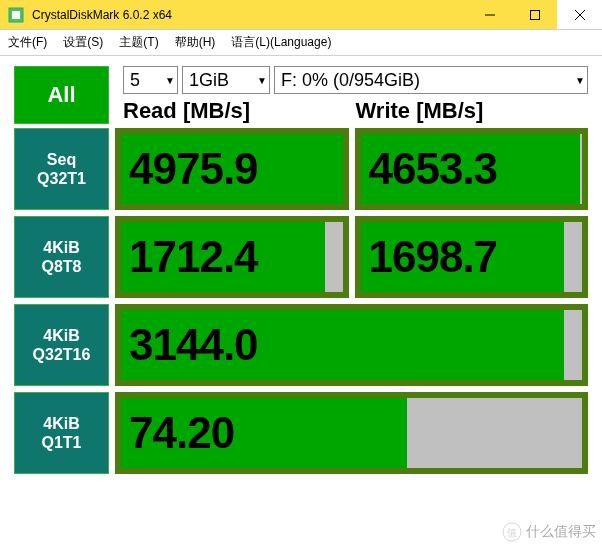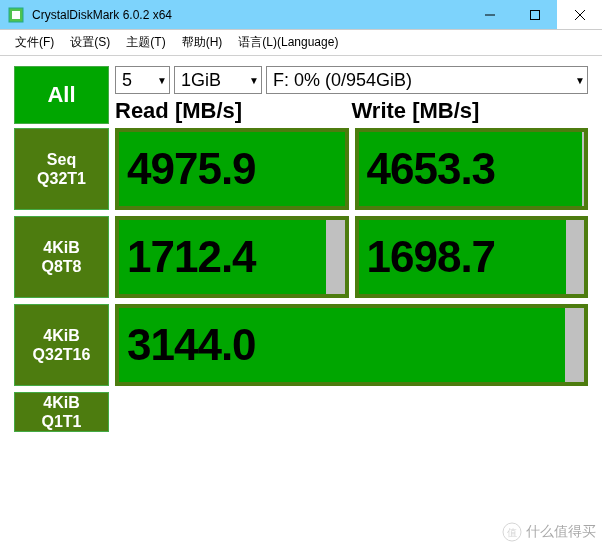--- a/index.html
+++ b/index.html
@@ -1,47 +1,47 @@
 <!DOCTYPE html>
 <html><head>
 <meta charset="utf-8">
 <style>
   * { box-sizing: border-box; margin: 0; padding: 0; }
   body { font-family: "Microsoft YaHei", Arial, sans-serif; background: #fff; width: 602px; }
   
-  .titlebar { background: #7dd3fc; height: 30px; display: flex; align-items: center; border-bottom: 1px solid #ccc; }
+  .titlebar { background: #fde047; height: 30px; display: flex; align-items: center; border-bottom: 1px solid #ccc; }
   .titlebar .icon { width: 16px; height: 16px; margin: 0 8px; }
   .titlebar .icon svg { display: block; }
   .titlebar .title { flex: 1; font-size: 12px; color: #000; }
   .titlebar .winbtn { width: 45px; height: 29px; display: flex; align-items: center; justify-content: center; }
   .winbtn svg { display: block; }
   .winbtn.close { background: #fff; }
   
-  .menubar { background: #fff; height: 26px; display: flex; align-items: center; padding-left: 9px; gap: 4px; border-bottom: 1px solid #d0d0d0; font-size: 12px; }
+  .menubar { background: #fff; height: 26px; display: flex; align-items: center; padding-left: 2px; gap: 4px; border-bottom: 1px solid #d0d0d0; font-size: 12px; }
   .menubar .mitem { padding: 2px 6px; cursor: pointer; }
   
   .content { padding: 10px 14px 14px 14px; }
   
-  .top-row { display: flex; align-items: stretch; gap: 6px; margin-bottom: 4px; }
+  .top-row { display: flex; align-items: stretch; gap: 14px; margin-bottom: 4px; }
   .all-btn { width: 95px; height: 58px; background: #00a600; color: #fff; display: flex; align-items: center; justify-content: center; font-size: 22px; font-weight: bold; border: 1px solid #4a4; cursor: pointer; }
   
   .selects-and-headers { flex: 1; display: flex; flex-direction: column; }
   .selects { display: flex; gap: 4px; margin-bottom: 4px; }
   .sel { border: 1px solid #888; font-size: 18px; height: 28px; background: #fff; display: flex; align-items: center; justify-content: space-between; padding: 0 2px 0 6px; }
   .sel.runs { width: 55px; }
   .sel.size { width: 88px; }
   .sel.drive { flex: 1; }
   .sel .arrow { font-size: 10px; }
   
   .headers { display: flex; flex: 1; align-items: center; }
   .hdr { flex: 1; text-align: left; font-size: 22px; font-weight: bold; }
   
   .row { display: flex; gap: 6px; margin-bottom: 6px; align-items: stretch; }
-  .row-btn { width: 95px; background: #4d7c0f; color: #fff; display: flex; flex-direction: column; align-items: center; justify-content: center; font-size: 16px; font-weight: bold; border: 1px solid #4a4; cursor: pointer; line-height: 1.2; }
-  .cell { flex: 1; height: 82px; background: #c0c0c0; border: 4px solid #4d7c0f; position: relative; display: flex; align-items: center; padding: 0 8px; overflow: hidden; }
+  .row-btn { width: 95px; background: #0f766e; color: #fff; display: flex; flex-direction: column; align-items: center; justify-content: center; font-size: 16px; font-weight: bold; border: 1px solid #4a4; cursor: pointer; line-height: 1.2; }
+  .cell { flex: 1; height: 82px; background: #c0c0c0; border: 6px solid #4d7c0f; position: relative; display: flex; align-items: center; padding: 0 8px; overflow: hidden; }
   .cell .bar { position: absolute; top: 0; left: 0; bottom: 0; background: #00a600; }
   .cell .val { position: relative; font-size: 44px; font-weight: bold; color: #000; white-space: nowrap; letter-spacing: -1px; }
   
   .watermark { position: fixed; right: 6px; bottom: 6px; opacity: 0.35; font-size: 14px; display:flex; align-items:center; gap:4px; }
 </style>
 </head>
 <body>
 
 <div class="titlebar">
   <span class="icon">
@@ -140,20 +140,24 @@
     <div class="cell">
       <div class="bar" style="width:96%"></div>
       <div class="val">3144.0</div>
     </div>
       </div>
       <div class="row">
     <div class="row-btn">
       <span>4KiB</span>
       <span>Q1T1</span>
     </div>
+    <div class="cell">
+      <div class="bar" style="width:62%"></div>
+      <div class="val">74.20</div>
+    </div>
       </div>
     </div>
 
 </div>
 
 <div class="watermark">
   <svg width="20" height="20">
       <circle cx="10" cy="10" r="9" fill="none" stroke="#888"></circle>
       <text x="10" y="14" text-anchor="middle" font-size="10" fill="#888">值</text>
     </svg>

